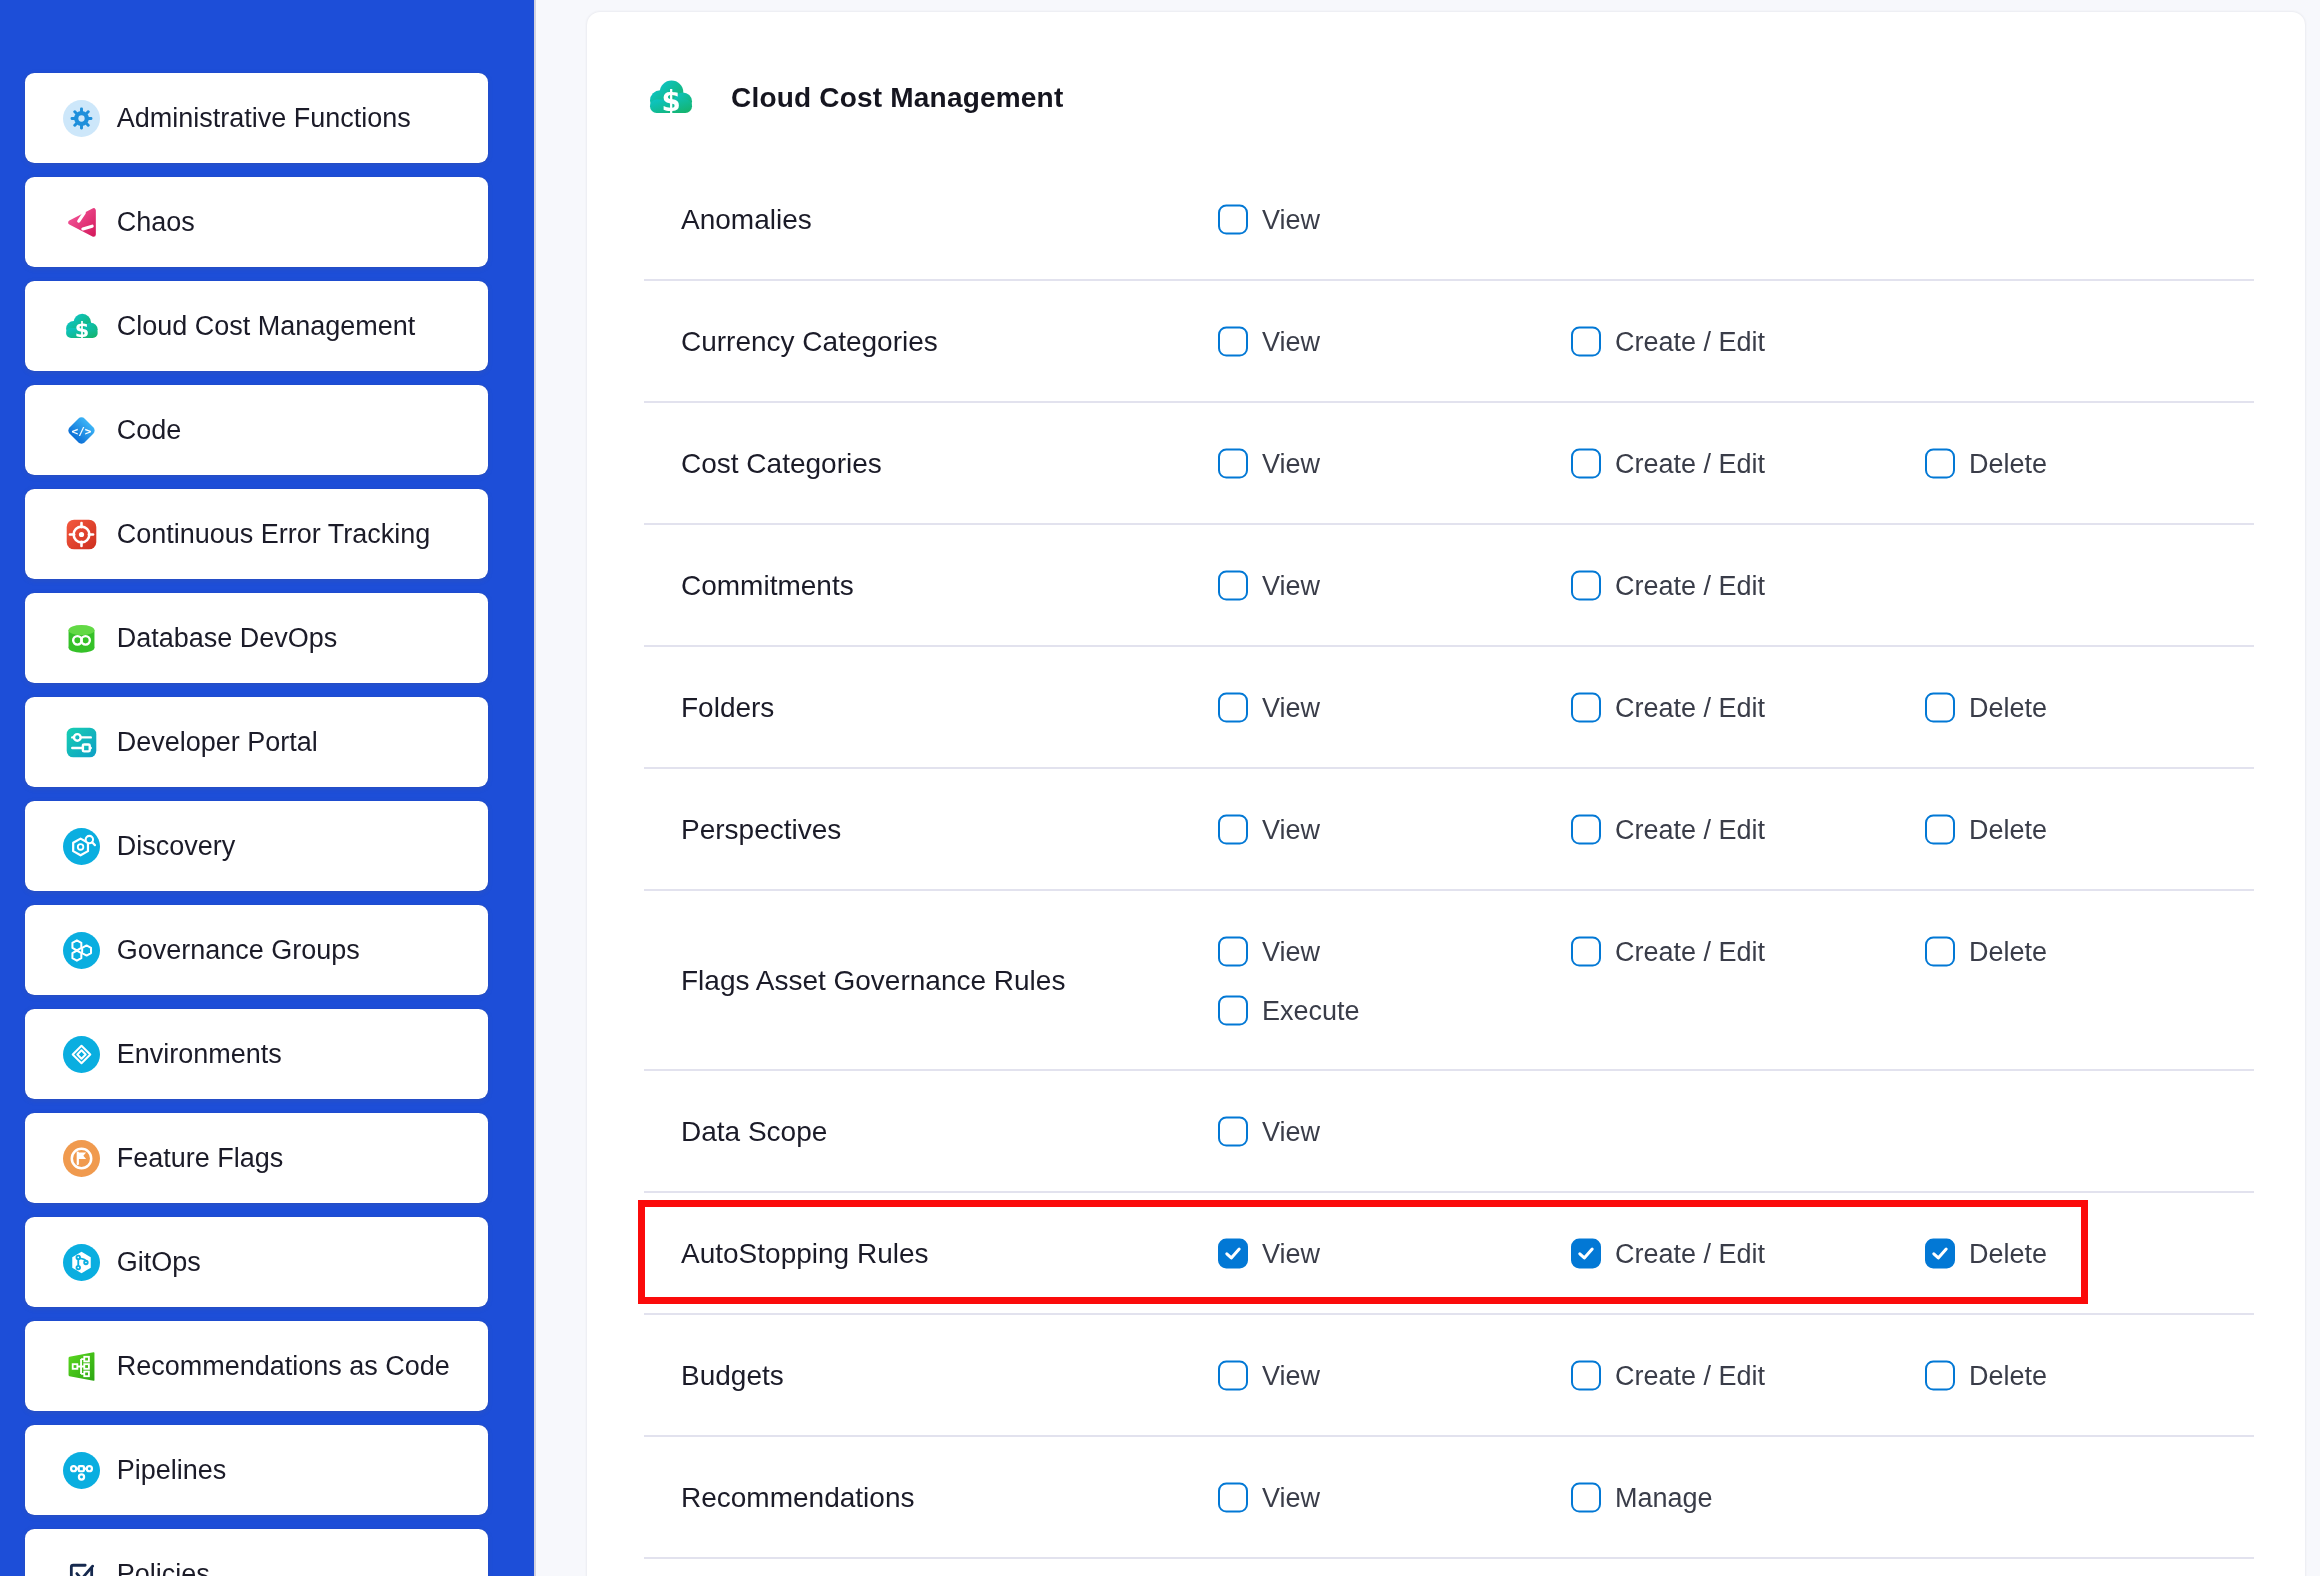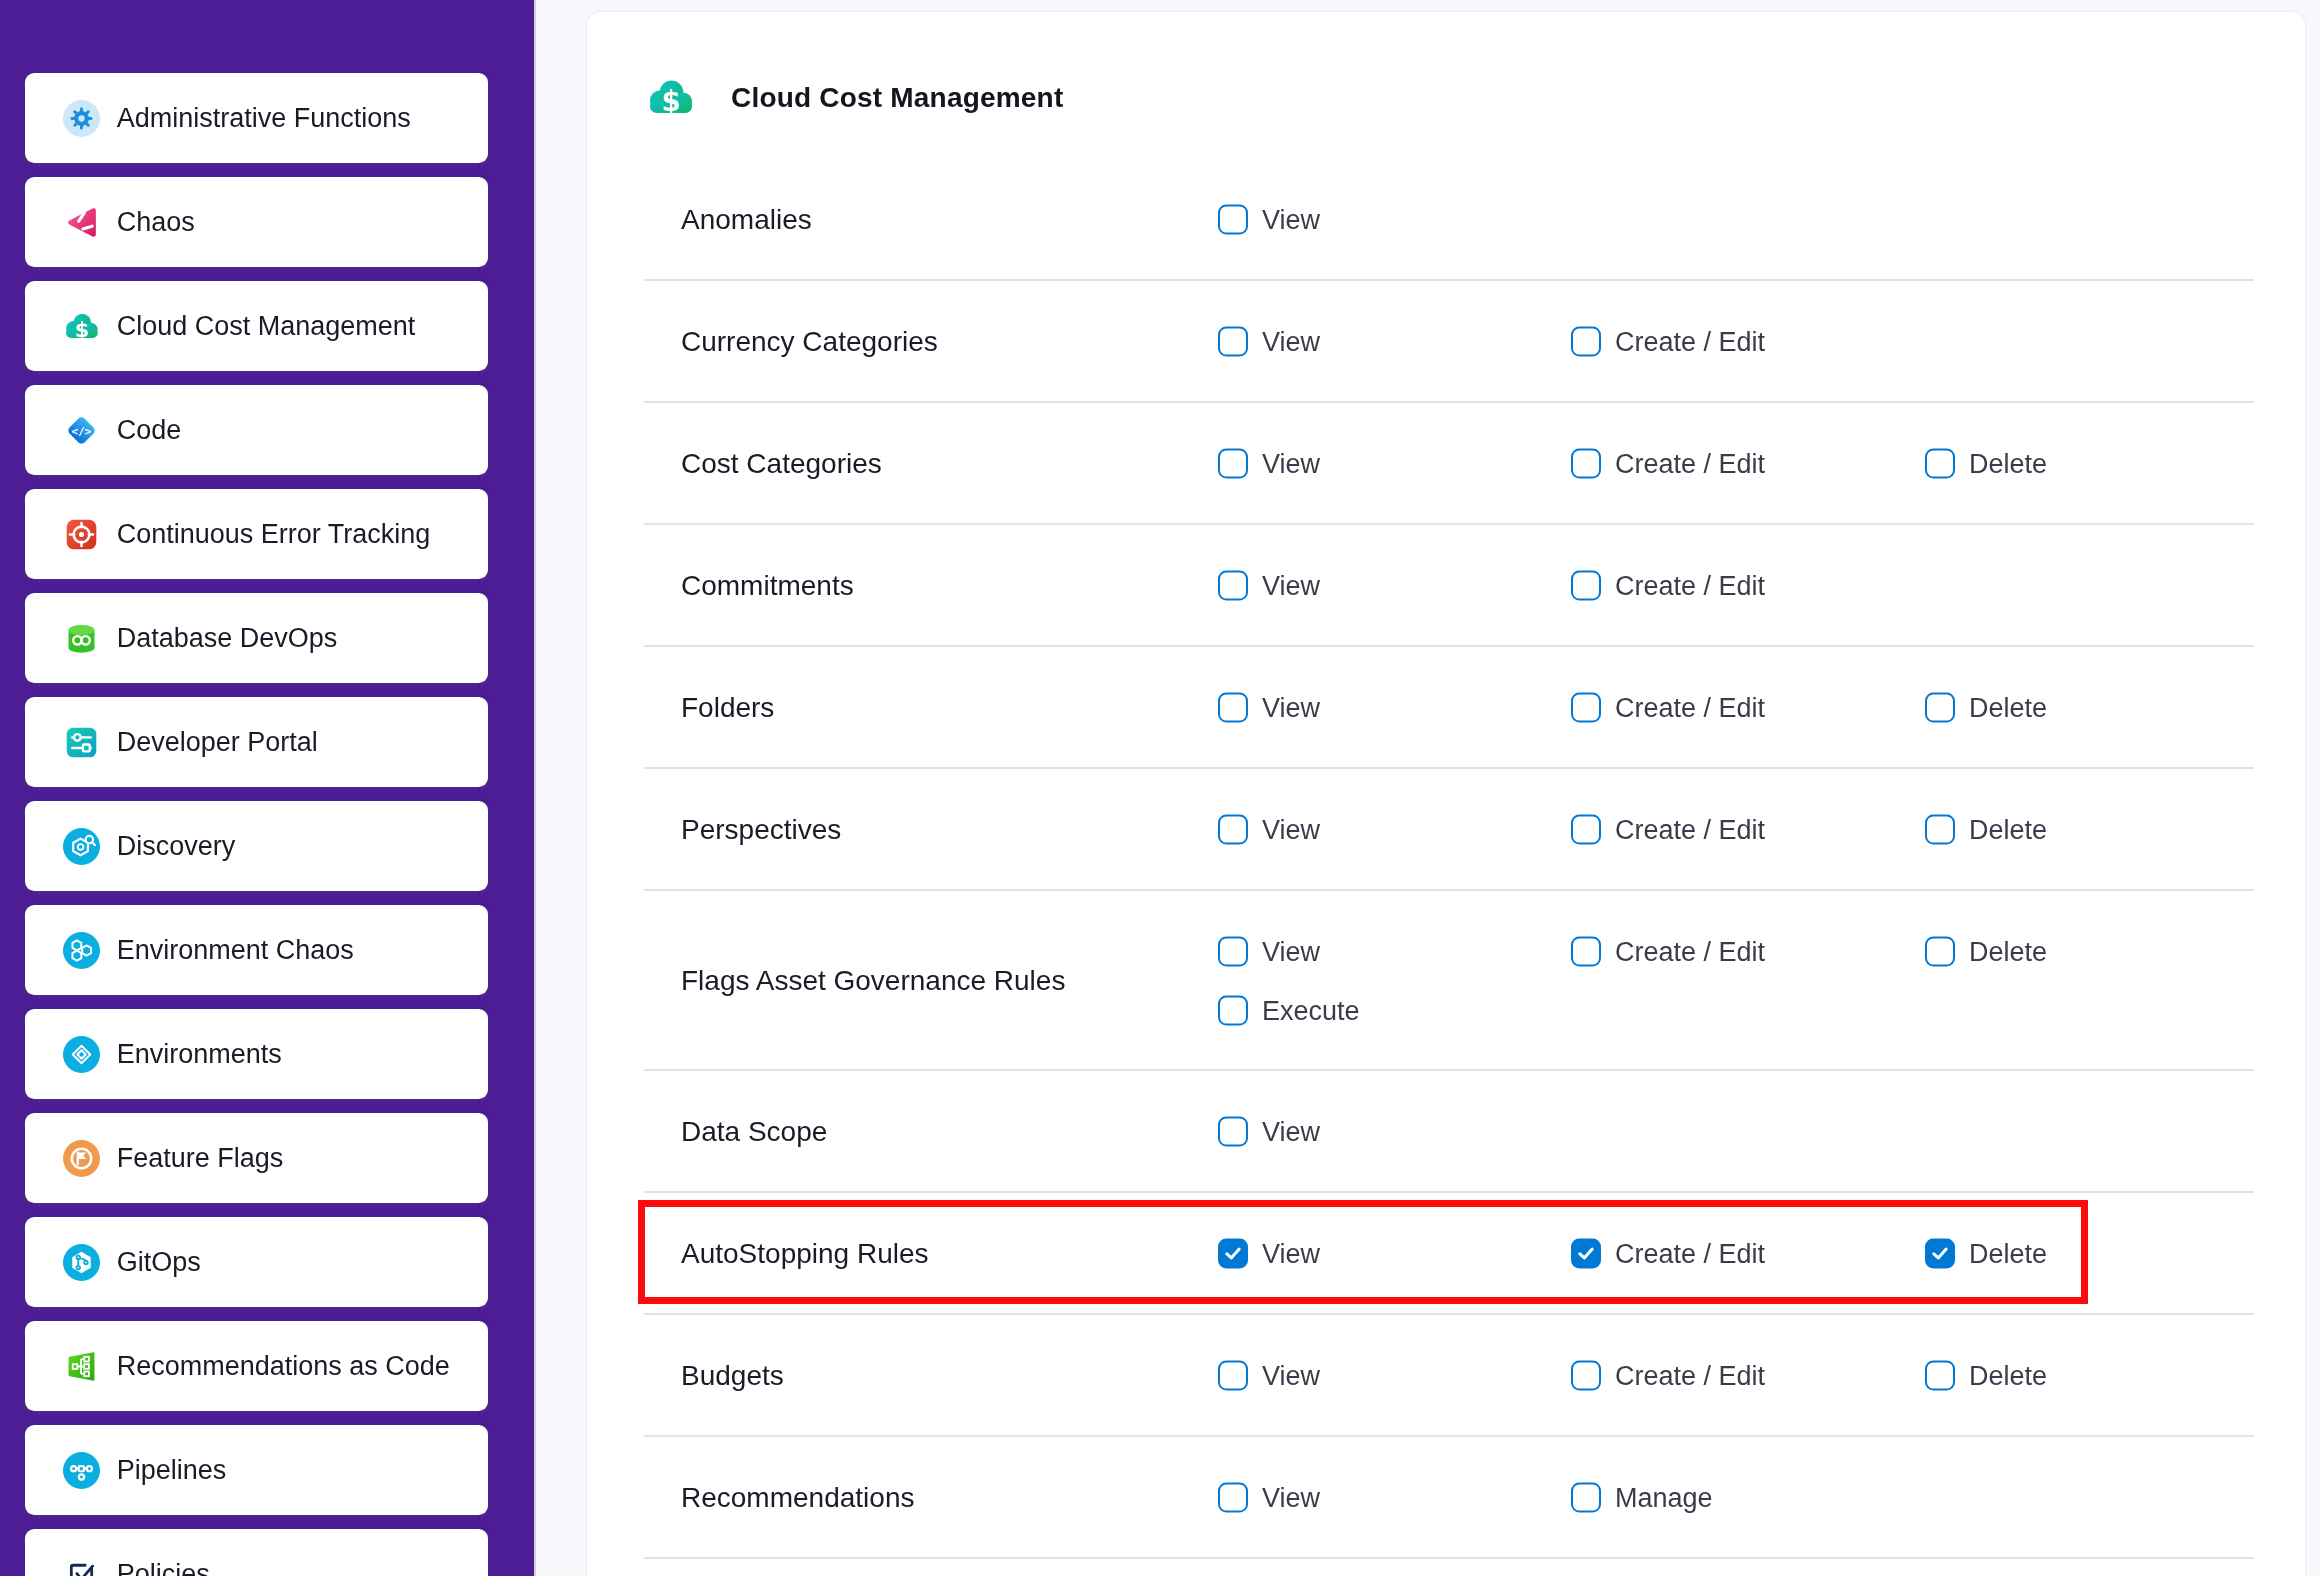--- a/index.html
+++ b/index.html
@@ -4,21 +4,21 @@
 <style>
   html,body{margin:0;padding:0}
   body{
     width:2321px;height:1577px;overflow:hidden;position:relative;
     background:#ffffff;
     font-family:"Liberation Sans","DejaVu Sans",sans-serif;
     -webkit-font-smoothing:antialiased;
   }
   
   .sidebar{
-    position:absolute;left:0;top:0;width:535px;height:1577px;background:#4c1d95;
+    position:absolute;left:0;top:0;width:535px;height:1577px;background:#1d4ed8;
     padding-top:73px;box-sizing:border-box;display:flex;flex-direction:column;gap:14px;
   }
   .side-item{
     margin-left:25px;width:463px;height:90px;flex:0 0 90px;background:#fff;border-radius:9.3px;
     box-shadow:0 0 0.9px rgba(40,41,61,.22),0 1.9px 5.6px rgba(96,97,112,.18);
     display:flex;align-items:center;padding-left:38px;box-sizing:border-box;cursor:pointer;
   }
   .side-icon{width:37px;height:37px;flex:0 0 37px;margin-right:16.7px}
   .side-icon svg{display:block;width:100%;height:100%}
   .side-label{font-size:27px;font-weight:500;color:#1b1b28;white-space:nowrap}
@@ -210,21 +210,21 @@
         <span class="side-icon">
           <svg viewBox="0 0 40 40">
             <circle cx="20" cy="20" r="20" fill="#0aaee0"></circle>
             <g fill="none" stroke="#fff" stroke-width="2.2" stroke-linejoin="round">
               <polygon points="15,9 19.8,11.75 19.8,17.25 15,20 10.2,17.25 10.2,11.75"></polygon>
               <polygon points="15,20 19.8,22.75 19.8,28.25 15,31 10.2,28.25 10.2,22.75"></polygon>
               <polygon points="25.5,14.5 30.3,17.25 30.3,22.75 25.5,25.5 20.7,22.75 20.7,17.25"></polygon>
             </g>
           </svg>
         </span>
-        <span class="side-label">Environment Chaos</span>
+        <span class="side-label">Governance Groups</span>
       </div>
       <div class="side-item">
         <span class="side-icon">
           <svg viewBox="0 0 40 40">
             <circle cx="20" cy="20" r="20" fill="#0aaee0"></circle>
             <g fill="none" stroke="#fff" stroke-width="2.2" stroke-linejoin="round">
               <polygon points="20,10.5 29.5,20 20,29.5 10.5,20"></polygon>
               <polygon points="20,15.5 24.5,20 20,24.5 15.5,20"></polygon>
             </g>
           </svg>

